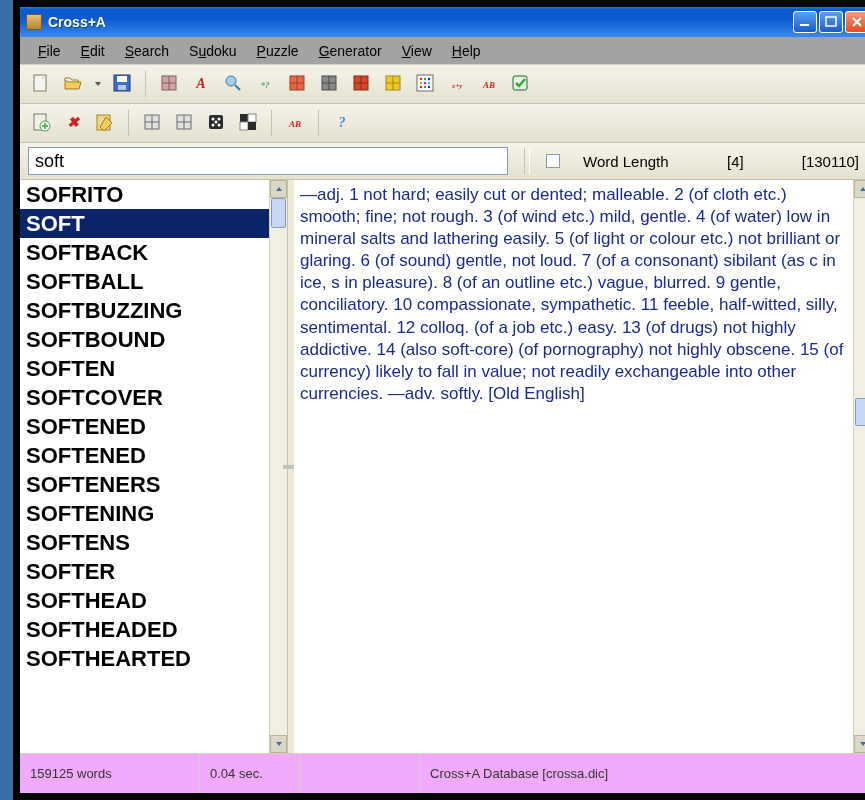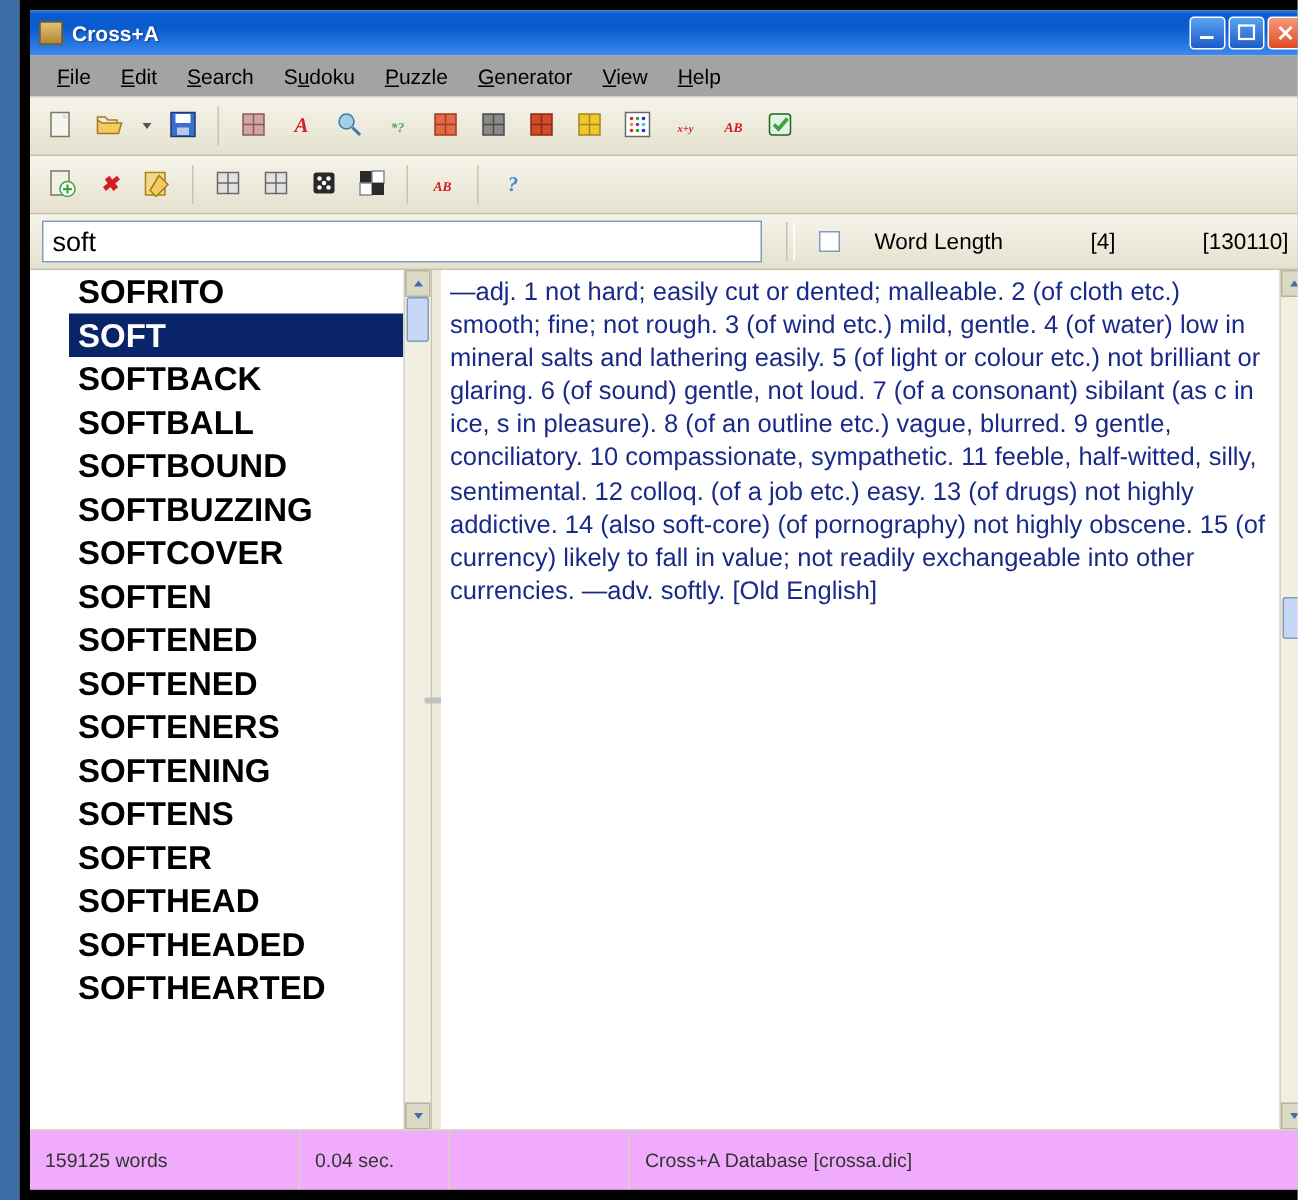--- a/index.html
+++ b/index.html
@@ -141,21 +141,20 @@
     background:#fff;
     overflow: hidden;
   }
   .list-inner {
     flex:1;
     overflow:hidden;
     font-family: Arial, sans-serif;
     font-size: 22px;
     font-weight: bold;
     color: #000;
-    padding-left: 26px;
   }
   .list-item {
     padding: 0px 6px;
     line-height: 29px;
     cursor: pointer;
     white-space: nowrap;
   }
   .list-item.selected {
     background: #0a246a;
     color: #fff;
@@ -437,24 +436,24 @@
     <div class="wl-total">[130110]</div>
   </div>
 
   <div class="content">
     <div class="word-list">
       <div class="list-inner" id="wordlist">
           <div class="list-item">SOFRITO</div>
           <div class="list-item selected">SOFT</div>
           <div class="list-item">SOFTBACK</div>
           <div class="list-item">SOFTBALL</div>
+          <div class="list-item">SOFTBUZZING</div>
           <div class="list-item">SOFTBOUND</div>
-          <div class="list-item">SOFTBUZZING</div>
+          <div class="list-item">SOFTEN</div>
           <div class="list-item">SOFTCOVER</div>
-          <div class="list-item">SOFTEN</div>
           <div class="list-item">SOFTENED</div>
           <div class="list-item">SOFTENED</div>
           <div class="list-item">SOFTENERS</div>
           <div class="list-item">SOFTENING</div>
           <div class="list-item">SOFTENS</div>
           <div class="list-item">SOFTER</div>
           <div class="list-item">SOFTHEAD</div>
           <div class="list-item">SOFTHEADED</div>
           <div class="list-item">SOFTHEARTED</div>
         </div>

